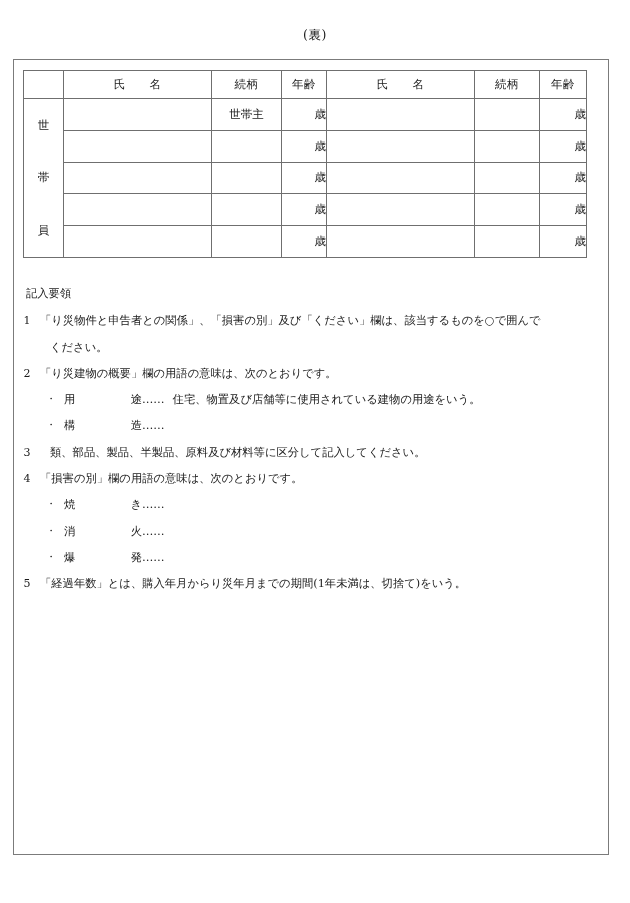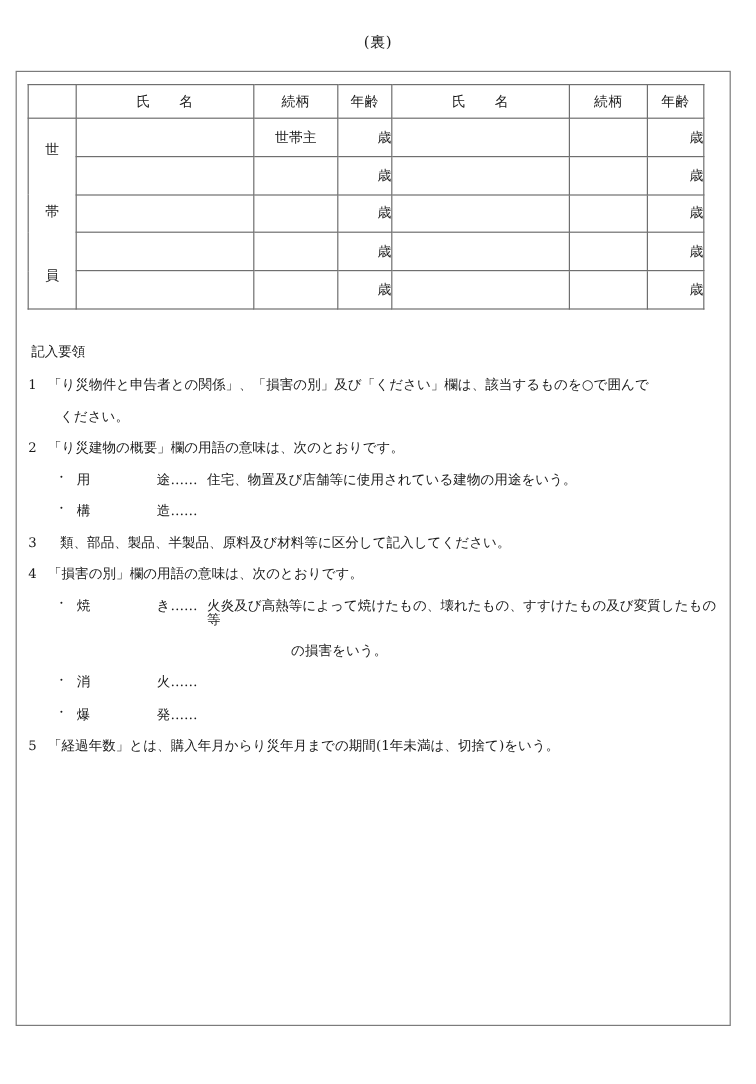--- a/index.html
+++ b/index.html
@@ -43,21 +43,20 @@
     position: absolute;
     left: 9px;
     top: 10px;
     width: 578px;
   }
   table.hh-table {
     border-collapse: collapse;
     table-layout: fixed;
     width: 494px;
     font-size: 11.5px;
-    font-family: Liberation Serif, serif;
   }
   table.hh-table td,
   table.hh-table th {
     border: 1px solid #6f6f6f;
     font-weight: normal;
     padding: 0;
     height: 28px;
     box-sizing: border-box;
   }
   .col-label   { width: 40px; }
@@ -293,21 +292,20 @@
             <div class="inst-line">「損害の別」欄の用語の意味は、次のとおりです。</div>
           </div>
         </div>
         <div class="bullet-item">
           <div class="bullet-dot">・</div>
           <div class="bullet-term">
             <span class="t-a">焼</span>
             <span class="t-b">き</span>
           </div>
           <div class="bullet-dots">……</div>
-          <div class="bullet-def">火炎及び高熱等によって焼けたもの、壊れたもの、すすけたもの及び変質したもの等<span class="second">の損害をいう。</span></div>
         </div>
         <div class="bullet-item">
           <div class="bullet-dot">・</div>
           <div class="bullet-term">
             <span class="t-a">消</span>
             <span class="t-b">火</span>
           </div>
           <div class="bullet-dots">……</div>
         </div>
         <div class="bullet-item">

